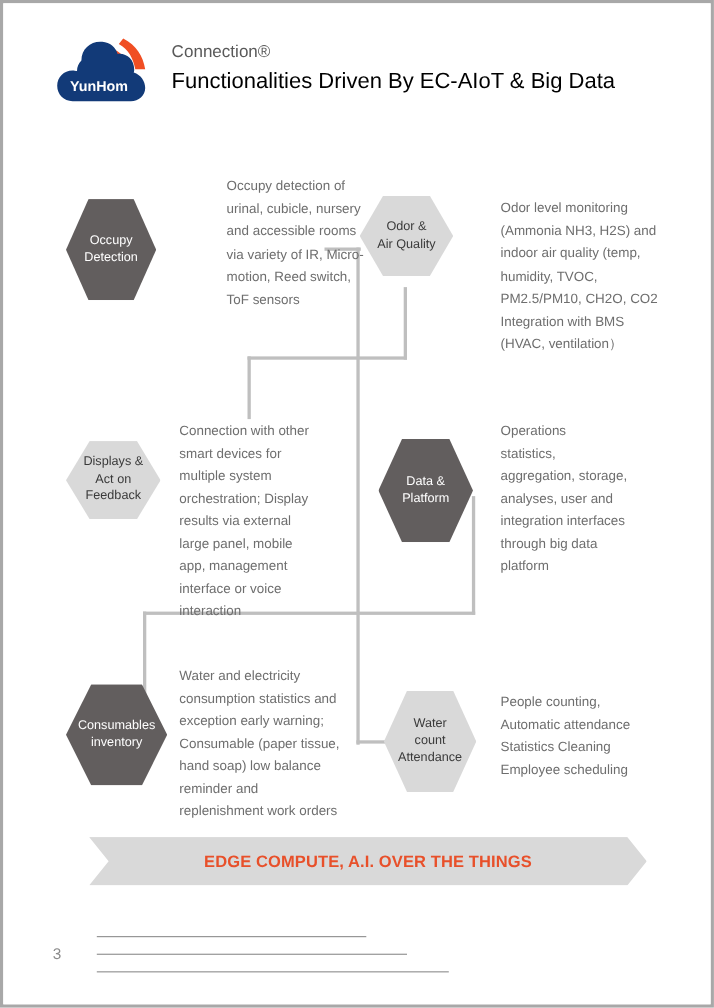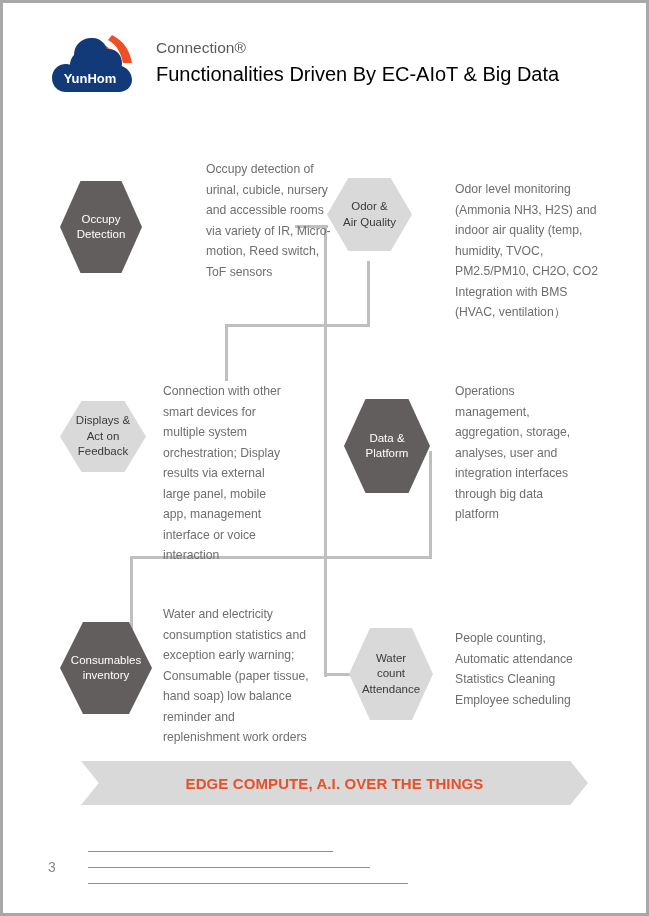--- a/index.html
+++ b/index.html
@@ -215,21 +215,21 @@
 large panel, mobile
 app, management
 interface or voice
 interaction</div>
 
     <div class="hex hex-dark" style="left:341px; top:396px; width:86px; height:94px;">
       <span class="hex-label">Data &amp;
 Platform</span>
     </div>
     <div class="desc" style="left:452px; top:378px; width:150px;">Operations
-management,
+statistics,
 aggregation, storage,
 analyses, user and
 integration interfaces
 through big data
 platform</div>
 
     <div class="hex hex-dark" style="left:57px; top:619px; width:92px; height:92px;">
       <span class="hex-label">Consumables
 inventory</span>
     </div>

